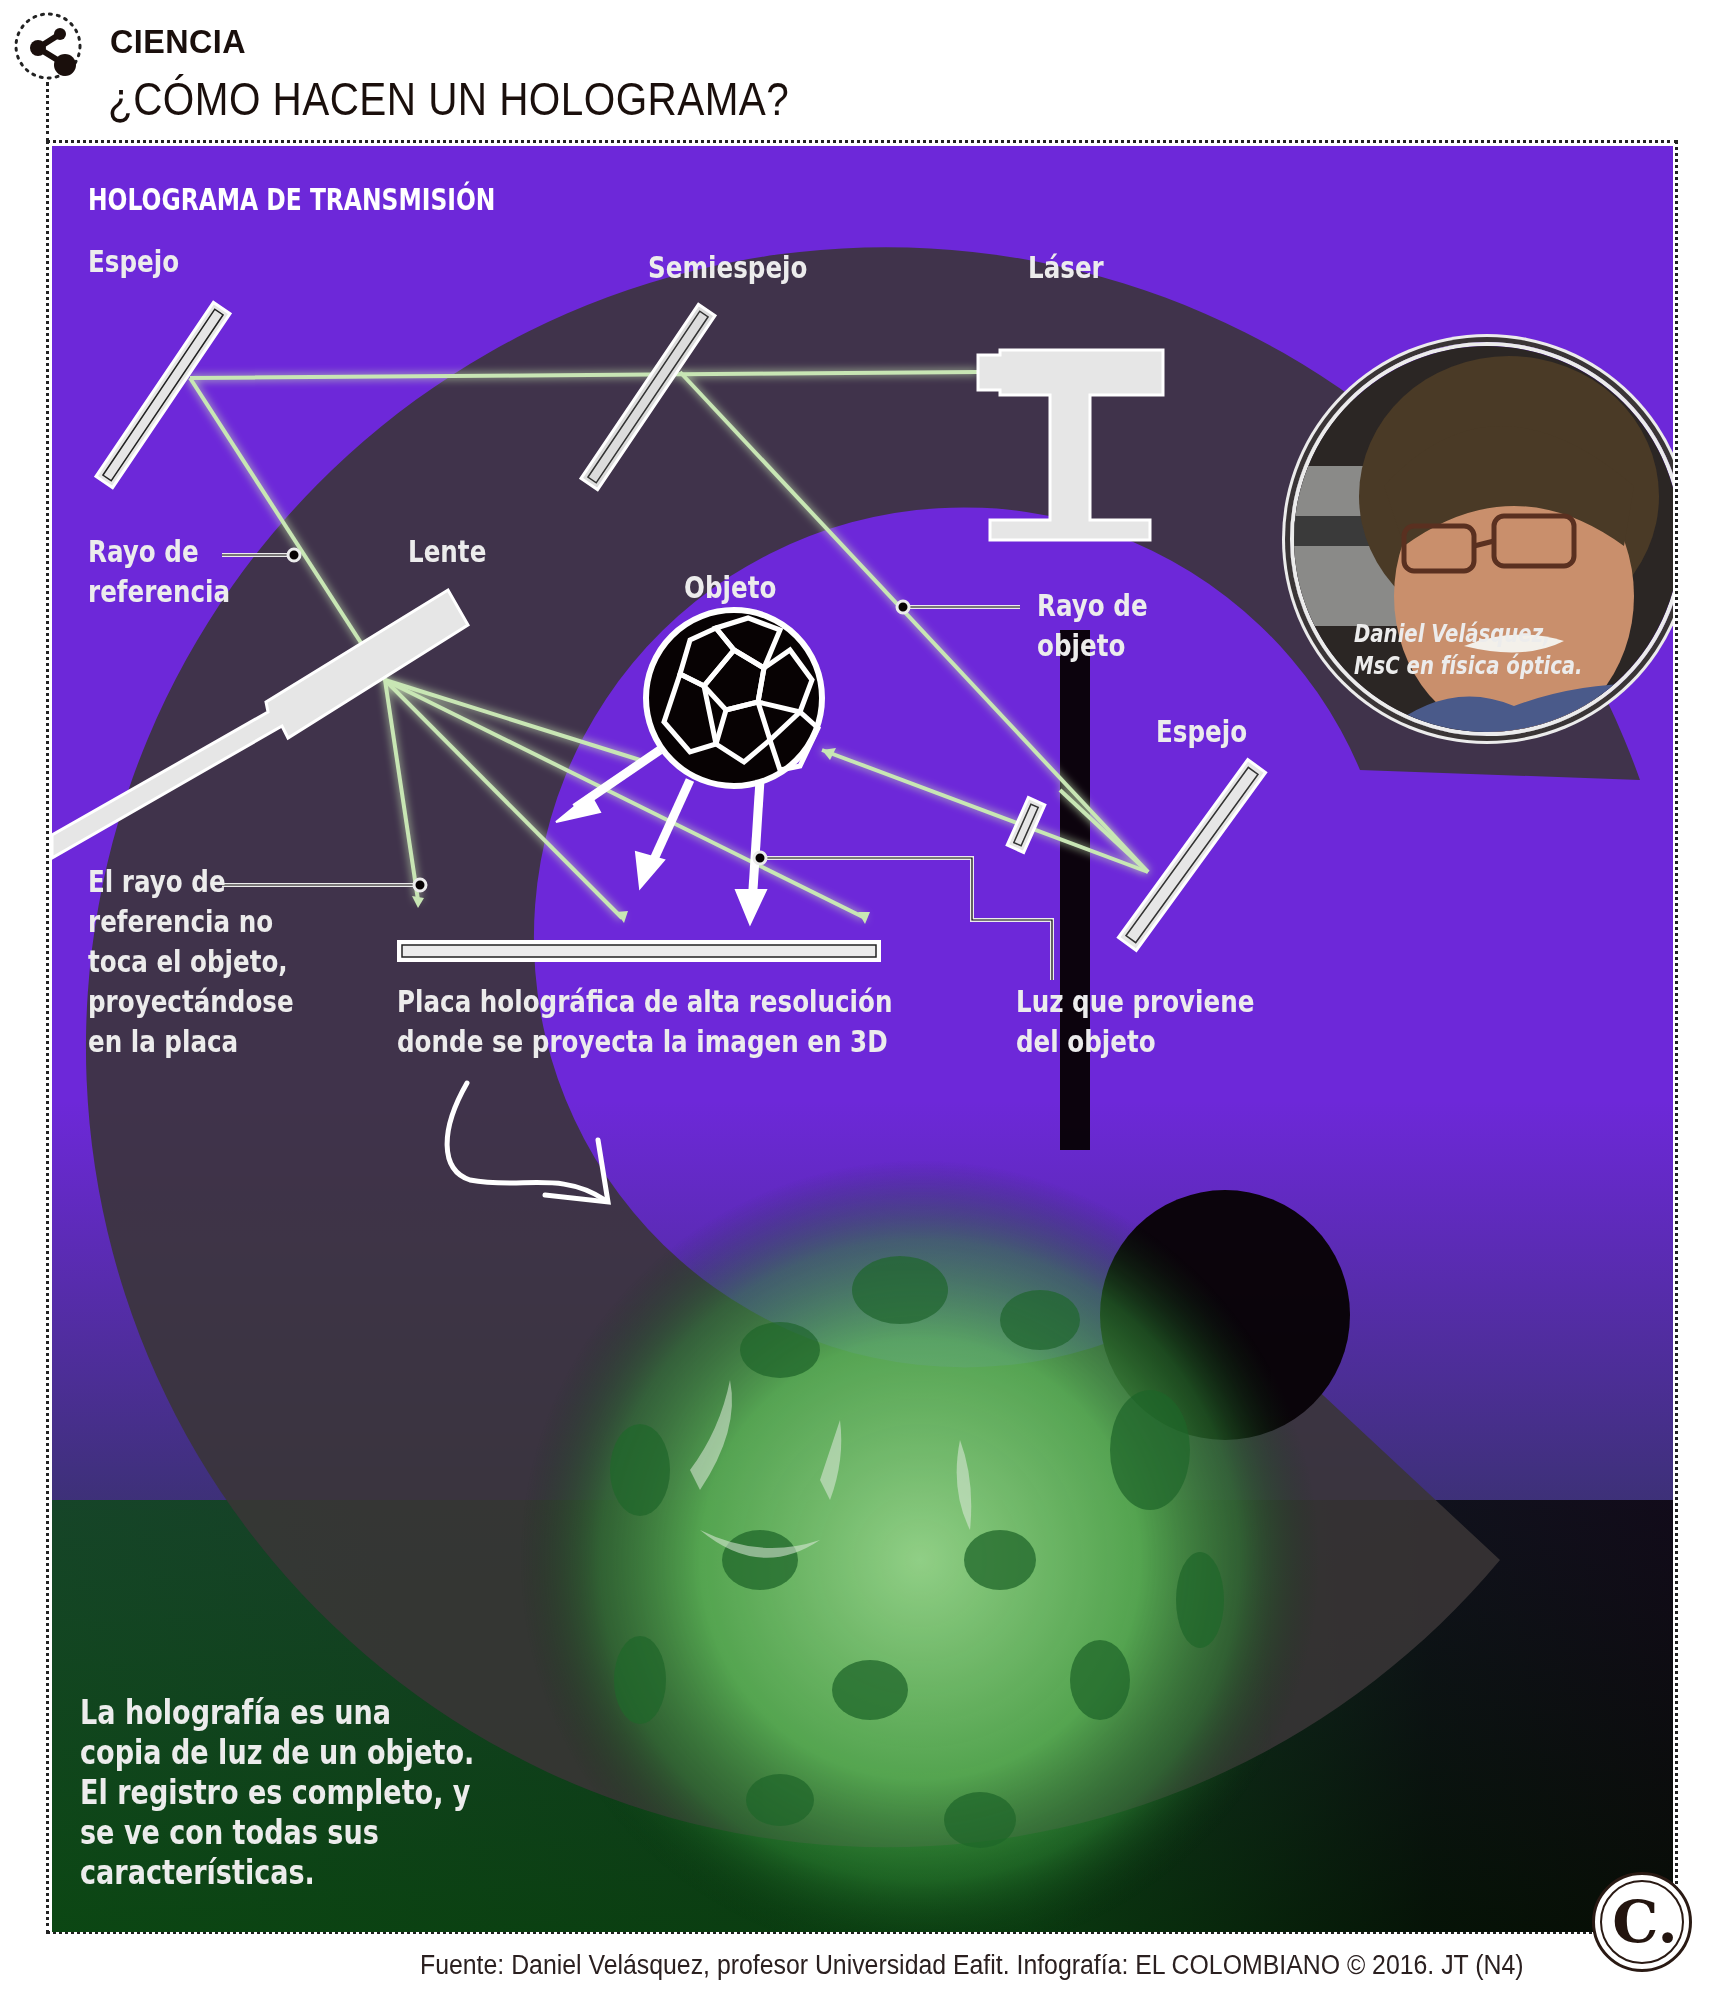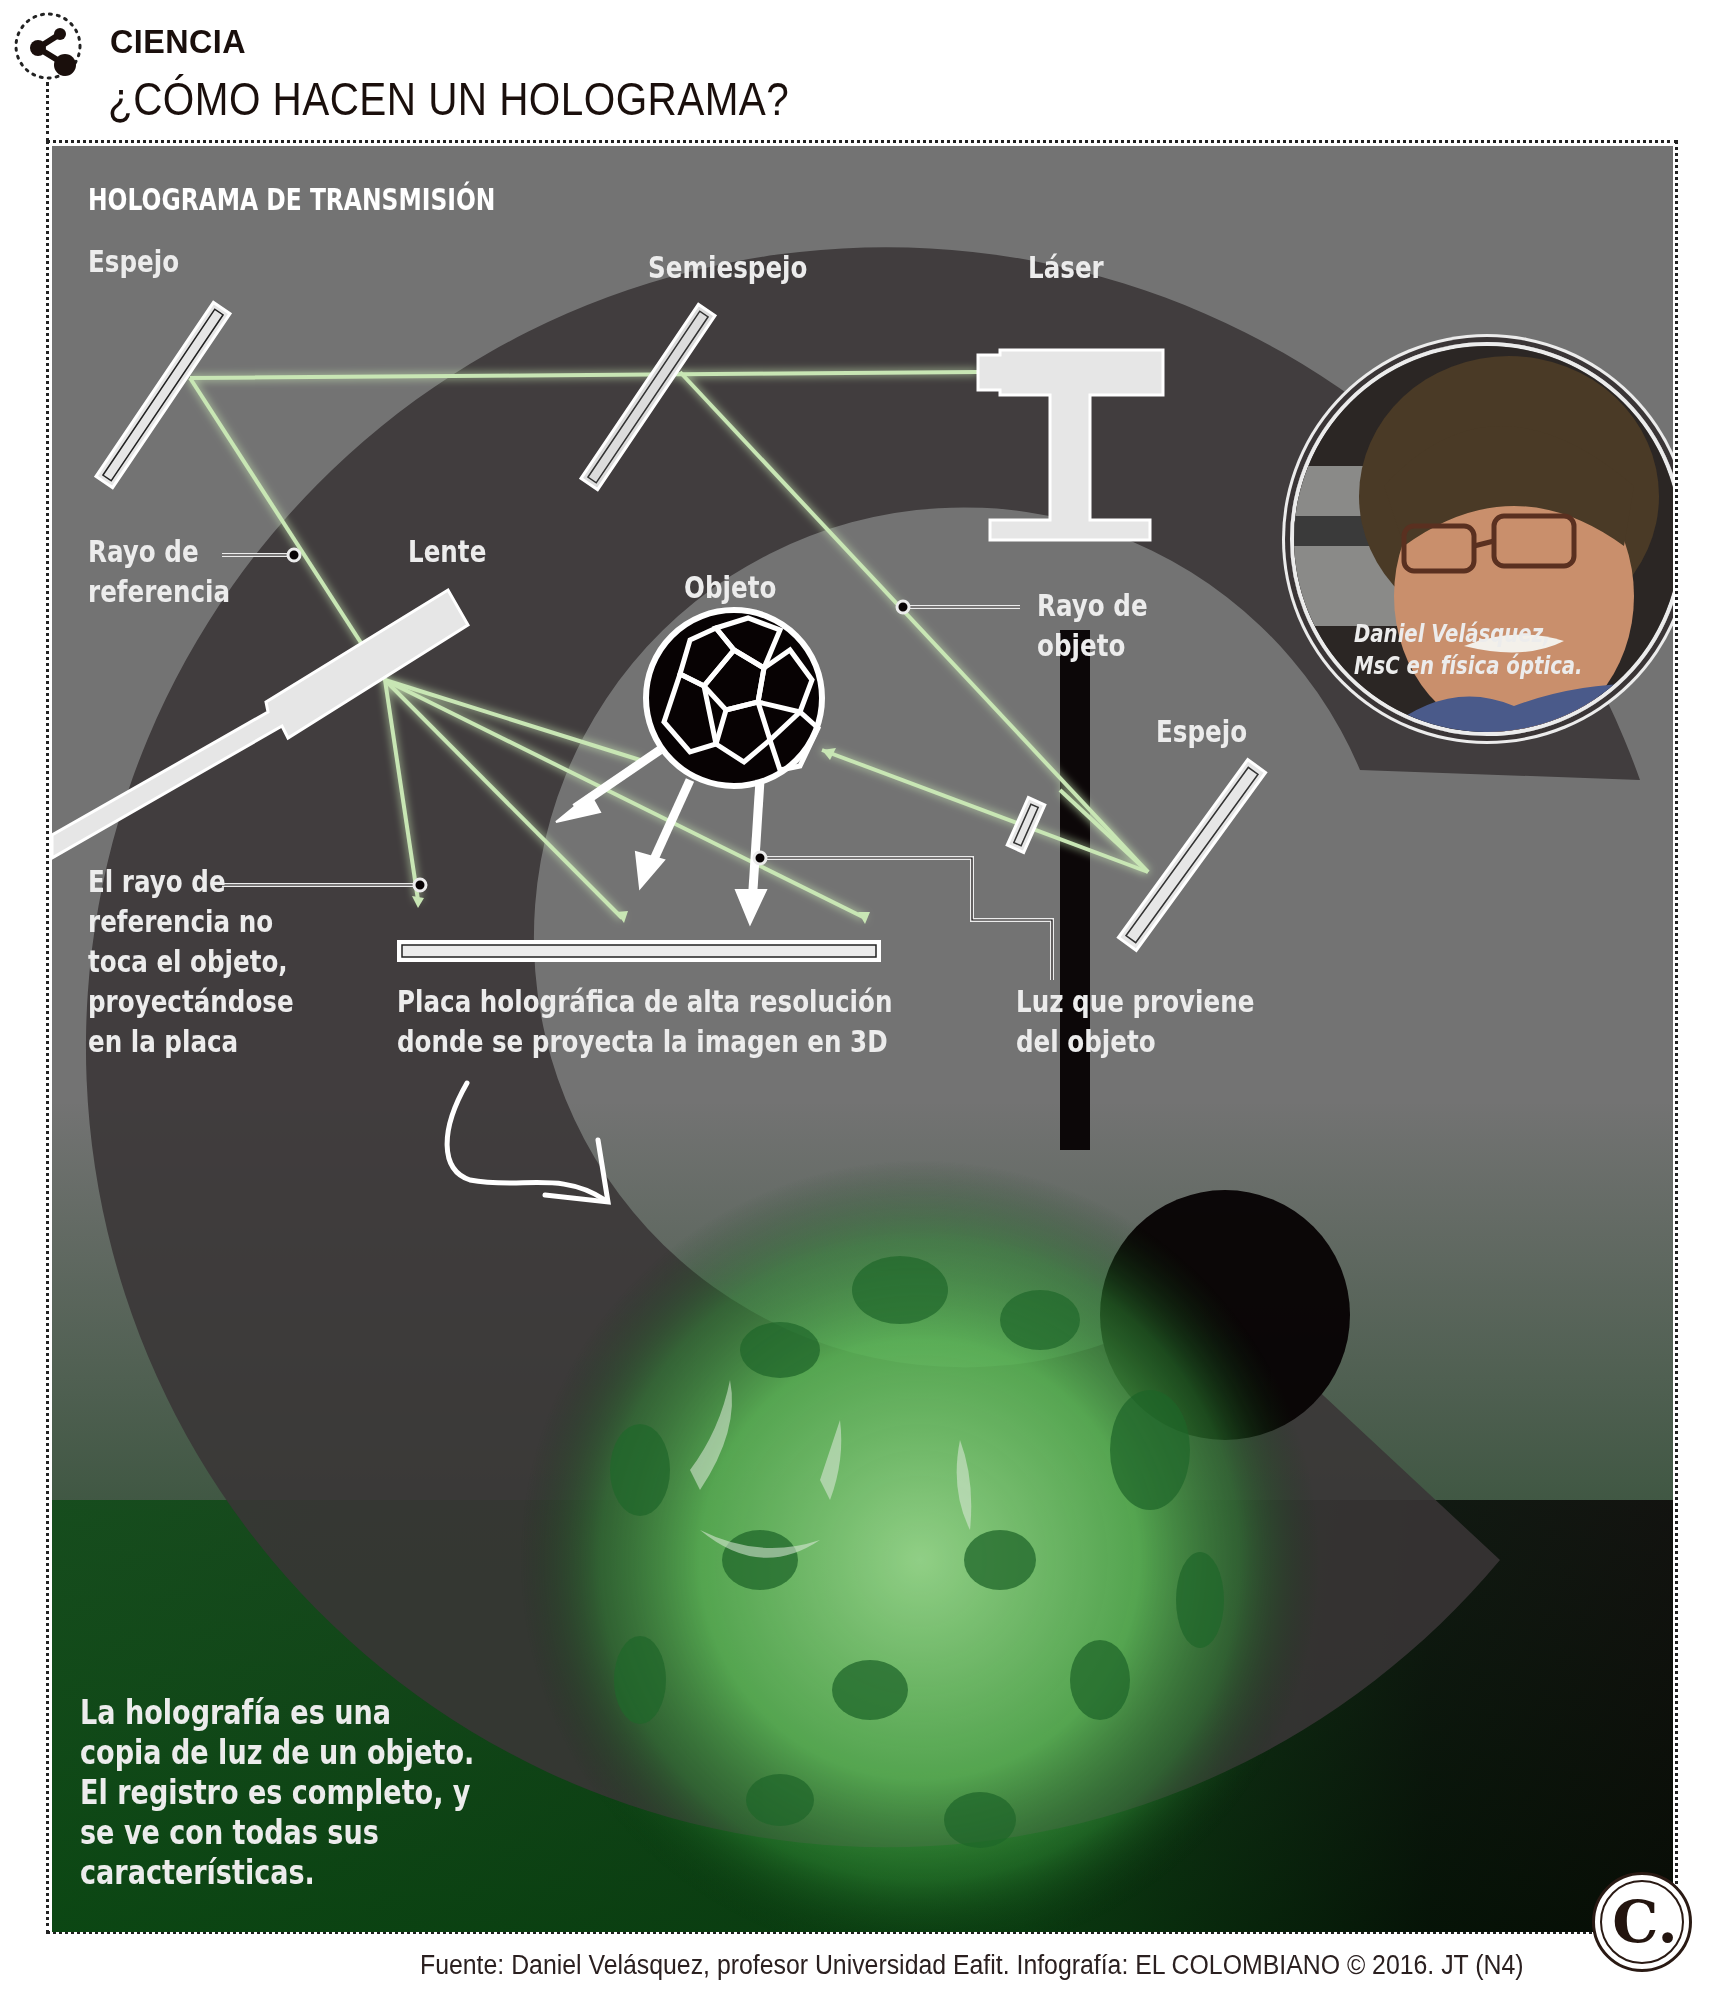--- a/index.html
+++ b/index.html
@@ -2,21 +2,21 @@
 <html><head>
 <meta charset="utf-8">
 <style>
   html,body{margin:0;padding:0;background:#ffffff;}
   body{width:1721px;height:2000px;position:relative;overflow:hidden;font-family:"Liberation Sans",sans-serif;}
   .abs{position:absolute;}
   .kicker{left:110px;top:22px;font-family:"Liberation Sans",sans-serif;font-weight:700;font-size:34px;color:#1a0f0c;letter-spacing:0.5px;transform:scaleX(0.95);transform-origin:left;}
   .title{left:108px;top:72px;font-family:"Liberation Sans",sans-serif;font-weight:400;font-size:46px;color:#1a0f0c;transform:scaleX(0.88);transform-origin:left;letter-spacing:0.5px;}
   .frame-dots{position:absolute;left:46px;top:140px;width:1632px;height:1794px;border:3px dotted #222;box-sizing:border-box;}
   .vdots{position:absolute;left:46px;top:82px;width:0;height:60px;border-left:3px dotted #222;}
-  .panel{position:absolute;left:52px;top:146px;width:1621px;height:1786px;background:#737373;overflow:hidden;}
+  .panel{position:absolute;left:52px;top:146px;width:1621px;height:1786px;background:#6d28d9;overflow:hidden;}
   .lbl{position:absolute;color:#ececec;font-family:"DejaVu Sans",sans-serif;font-weight:700;font-size:30px;line-height:40px;transform:scaleX(0.82);transform-origin:left top;white-space:nowrap;}
   .lbl.big{font-size:33px;line-height:41px;}
   .heading{position:absolute;color:#ffffff;font-family:"DejaVu Sans",sans-serif;font-weight:700;font-size:30px;transform:scaleX(0.78);transform-origin:left top;white-space:nowrap;}
   .caption{position:absolute;color:#ececec;font-family:"DejaVu Sans",sans-serif;font-style:italic;font-weight:700;font-size:24px;line-height:32px;transform:scaleX(0.82);transform-origin:left top;white-space:nowrap;}
   .footer{position:absolute;left:420px;top:1950px;font-family:"Liberation Sans",sans-serif;font-size:27px;color:#2b2020;transform:scaleX(0.92);transform-origin:left top;white-space:nowrap;}
   .logo{position:absolute;left:1592px;top:1872px;width:100px;height:100px;border-radius:50%;background:#fff;border:3px solid #2a1a14;box-sizing:border-box;display:flex;align-items:center;justify-content:center;}
   .logo::before{content:"";position:absolute;inset:5px;border:2px solid #2a1a14;border-radius:50%;}
   .logo span{font-family:"DejaVu Serif",serif;font-weight:700;font-size:58px;color:#24150f;line-height:1;margin-left:6px;}
   .photo{position:absolute;left:1238px;top:196px;width:394px;height:394px;border-radius:50%;border:4px solid #ececec;box-sizing:border-box;overflow:hidden;box-shadow:0 0 0 5px #3a3536,0 0 0 8px #ececec;}
 </style>

